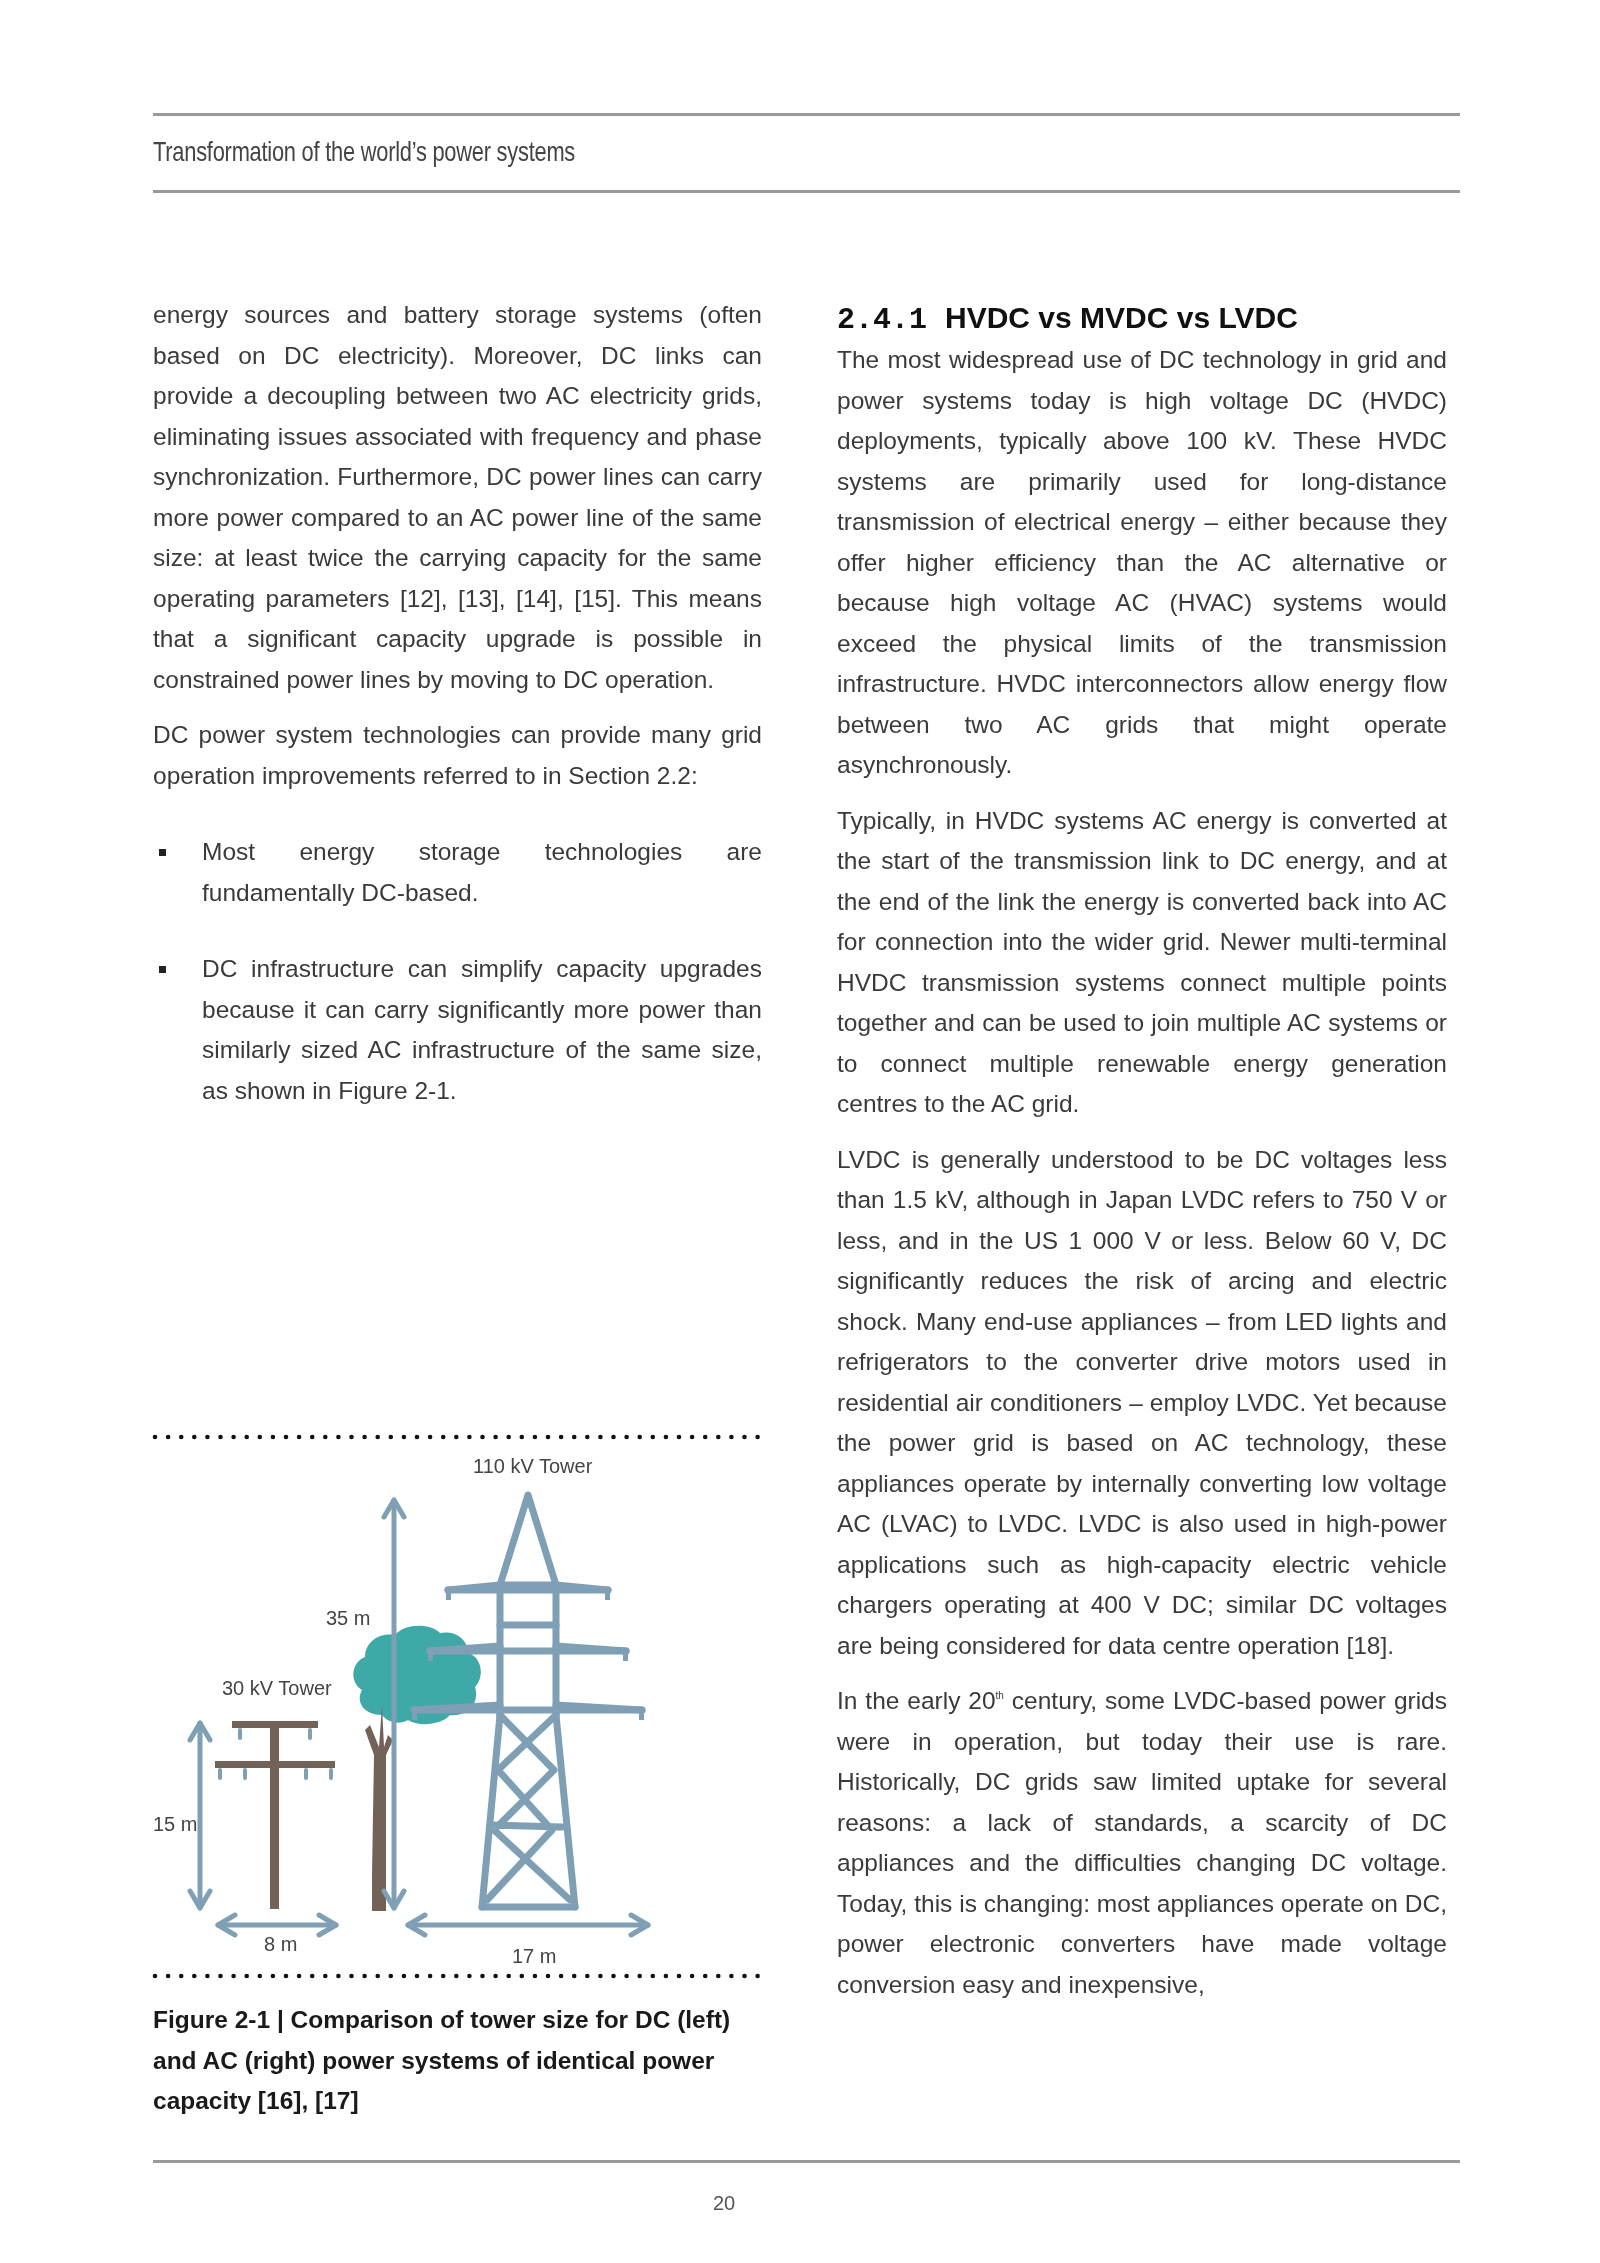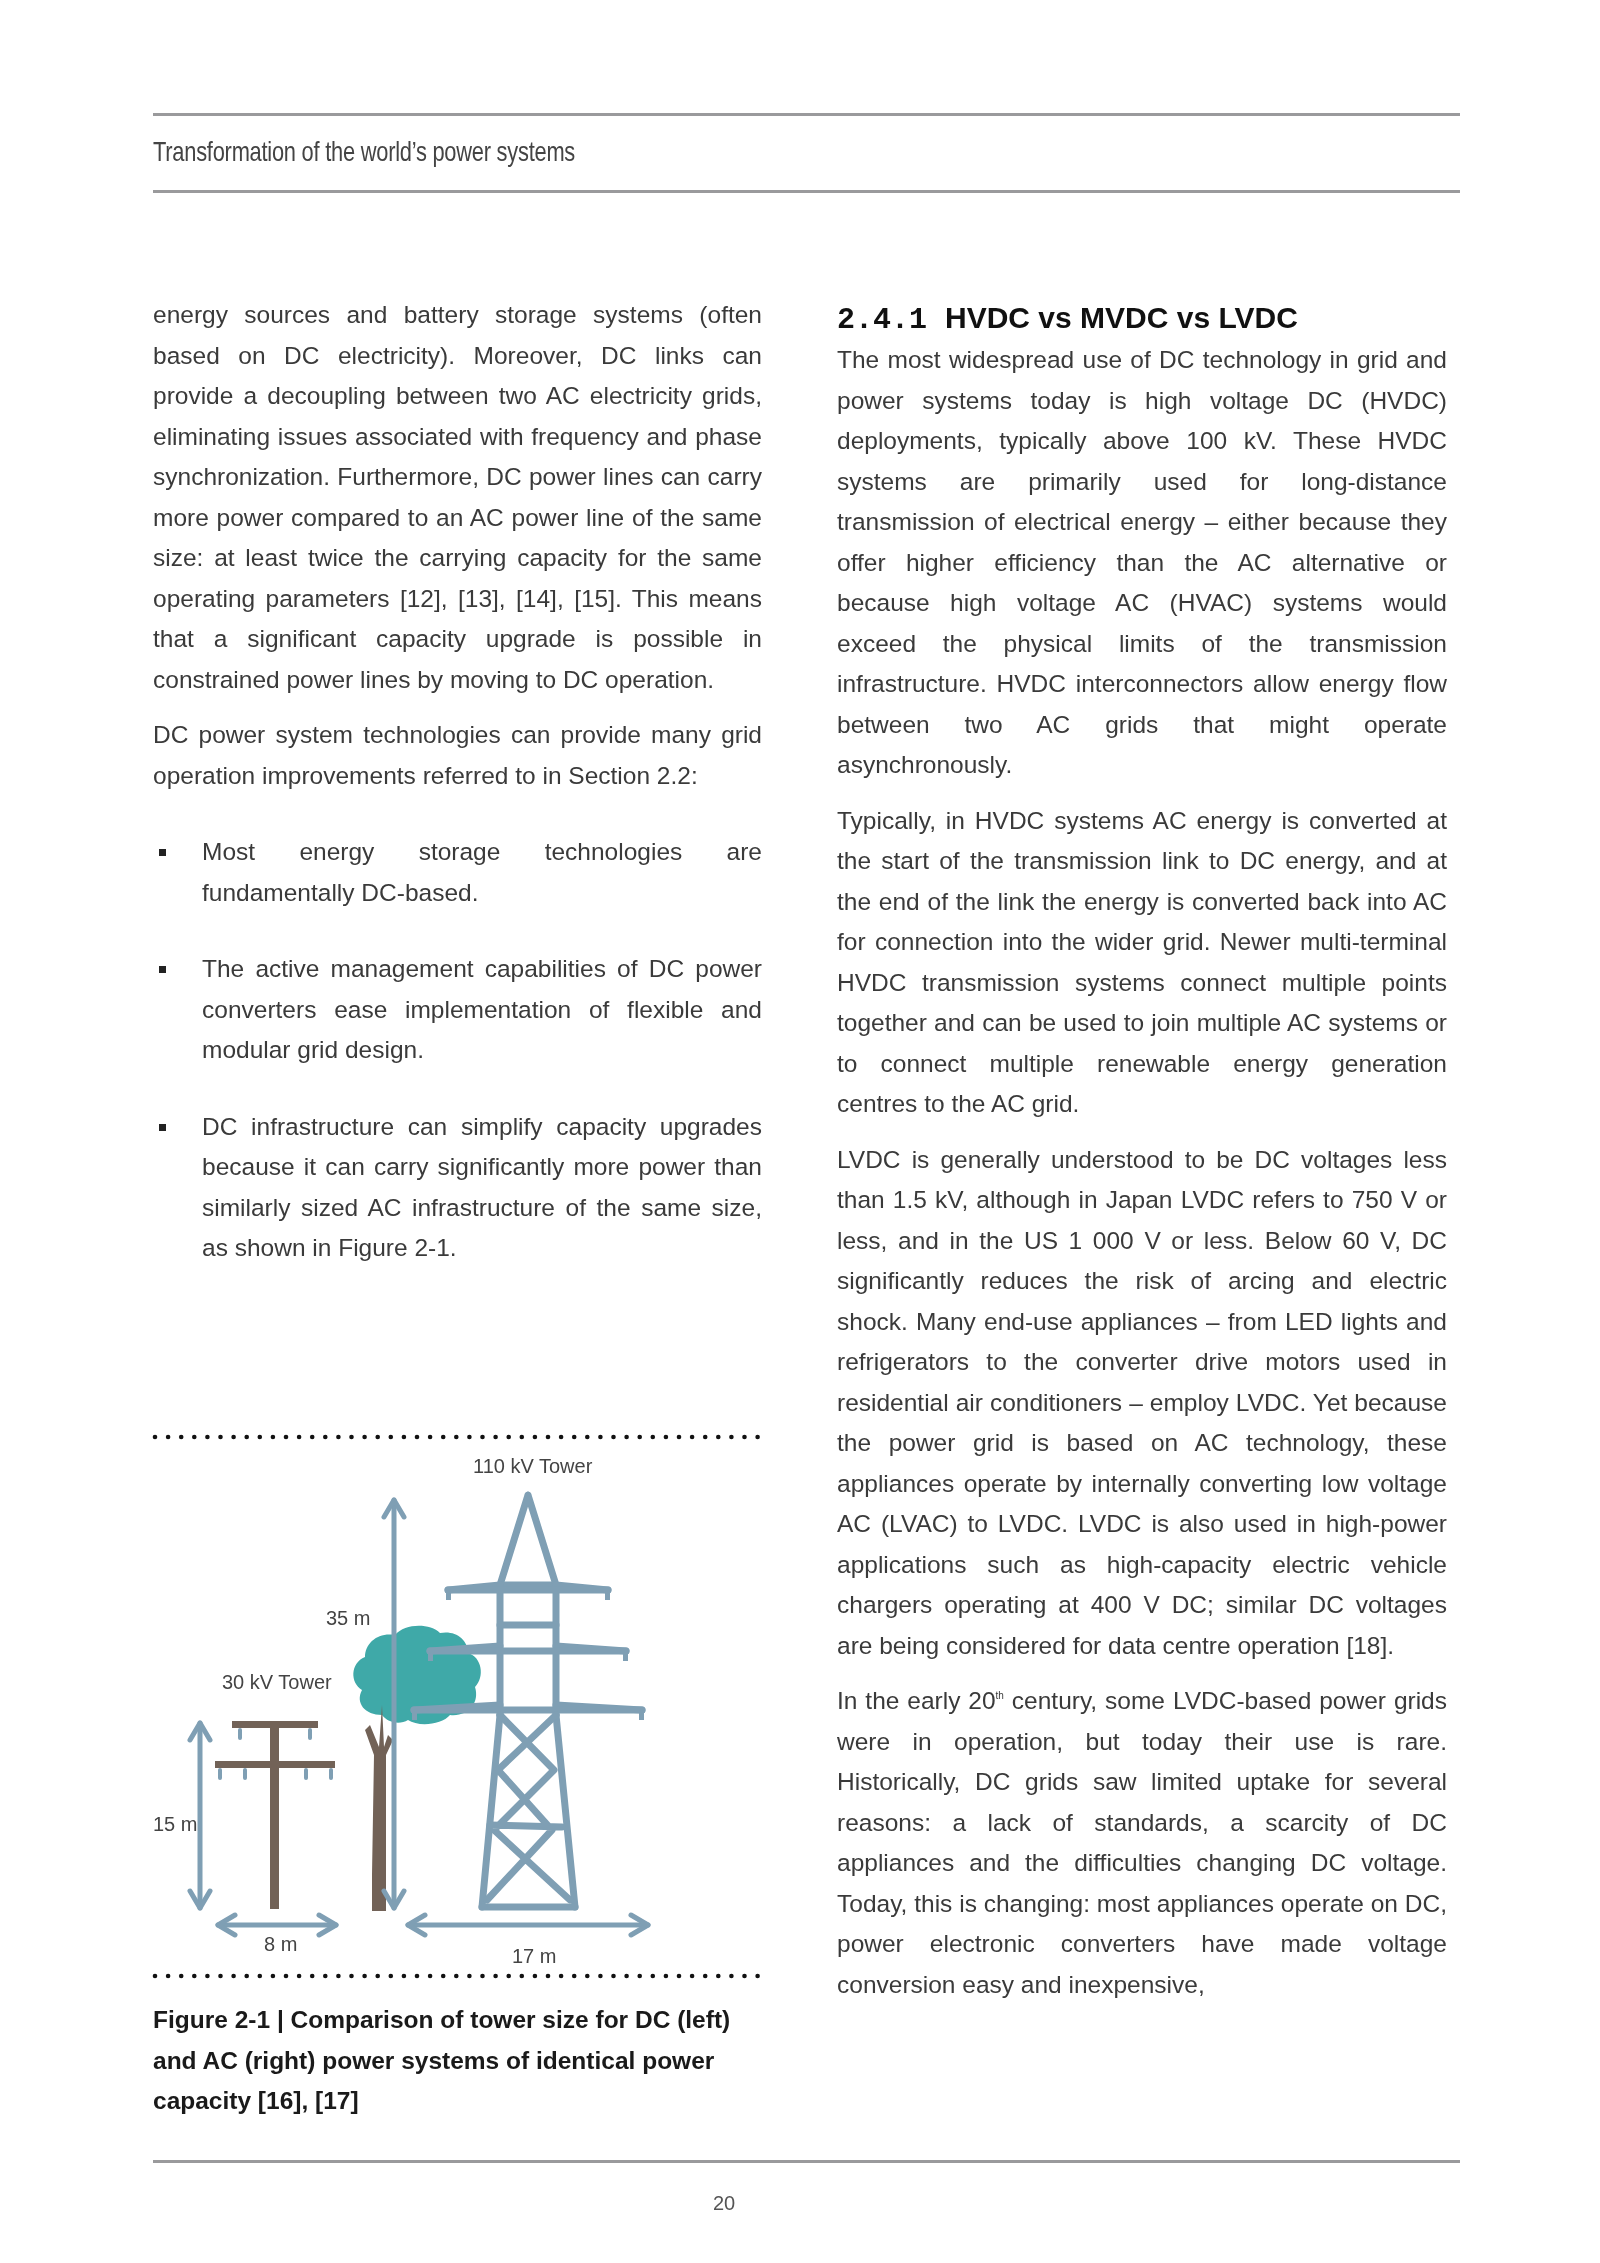--- a/index.html
+++ b/index.html
@@ -40,21 +40,20 @@
 
 <div class="rule top"></div>
 <div class="running-title">Transformation of the world’s power systems</div>
 <div class="rule mid"></div>
 
 <div class="col left">
   <p class="para">energy sources and battery storage systems (often based on DC electricity). Moreover, DC links can provide a decoupling between two AC electricity grids, eliminating issues associated with frequency and phase synchronization. Furthermore, DC power lines can carry more power compared to an AC power line of the same size: at least twice the carrying capacity for the same operating parameters [12], [13], [14], [15]. This means that a significant capacity upgrade is possible in constrained power lines by moving to DC operation.</p>
   <p class="para">DC power system technologies can provide many grid operation improvements referred to in Section 2.2:</p>
   <ul class="bullets">
     <li><span class="bullet-mark"></span><span>Most energy storage technologies are fundamentally DC-based.</span></li>
-    <li><span class="bullet-mark"></span><span>The active management capabilities of DC power converters ease implementation of flexible and modular grid design.</span></li>
     <li><span class="bullet-mark"></span><span>DC infrastructure can simplify capacity upgrades because it can carry significantly more power than similarly sized AC infrastructure of the same size, as shown in Figure 2-1.</span></li>
   </ul>
 </div>
 
 <div class="figure">
   <svg width="620" height="565" viewBox="0 0 620 565">
     <g id="dots-top">
         <circle cx="5.0" cy="12" r="2.3" fill="#111111"></circle>
         <circle cx="18.1" cy="12" r="2.3" fill="#111111"></circle>
         <circle cx="31.2" cy="12" r="2.3" fill="#111111"></circle>
@@ -216,21 +215,21 @@
       <path d="M169,490 L186,500 L169,510"></path>
     </g>
     <g class="steel-stroke arrow" stroke="#7f9fb4" stroke-width="5" fill="none" stroke-linecap="round" stroke-linejoin="round">
       <line x1="258" y1="500" x2="498" y2="500"></line>
       <path d="M275,490 L258,500 L275,510"></path>
       <path d="M481,490 L498,500 L481,510"></path>
     </g>
   </svg>
 
   <div class="fig-label" style="left:323px; top:30px;">110 kV Tower</div>
-  <div class="fig-label" style="left:72px; top:246px;text-align:center;">30 kV Tower</div>
+  <div class="fig-label" style="left:72px; top:252px;text-align:center;">30 kV Tower</div>
   <div class="fig-label" style="left:176px; top:182px;">35 m</div>
   <div class="fig-label" style="left:3px; top:388px;">15 m</div>
   <div class="fig-label" style="left:114px; top:508px;">8 m</div>
   <div class="fig-label" style="left:362px; top:520px;text-align:center;">17 m</div>
 </div>
 
 <div class="caption">Figure 2-1 | Comparison of tower size for DC (left) and AC (right) power systems of identical power capacity [16], [17]</div>
 
 <div class="col right">
   <div class="heading"><span class="num">2.4.1</span><span>HVDC vs MVDC vs LVDC</span></div>

